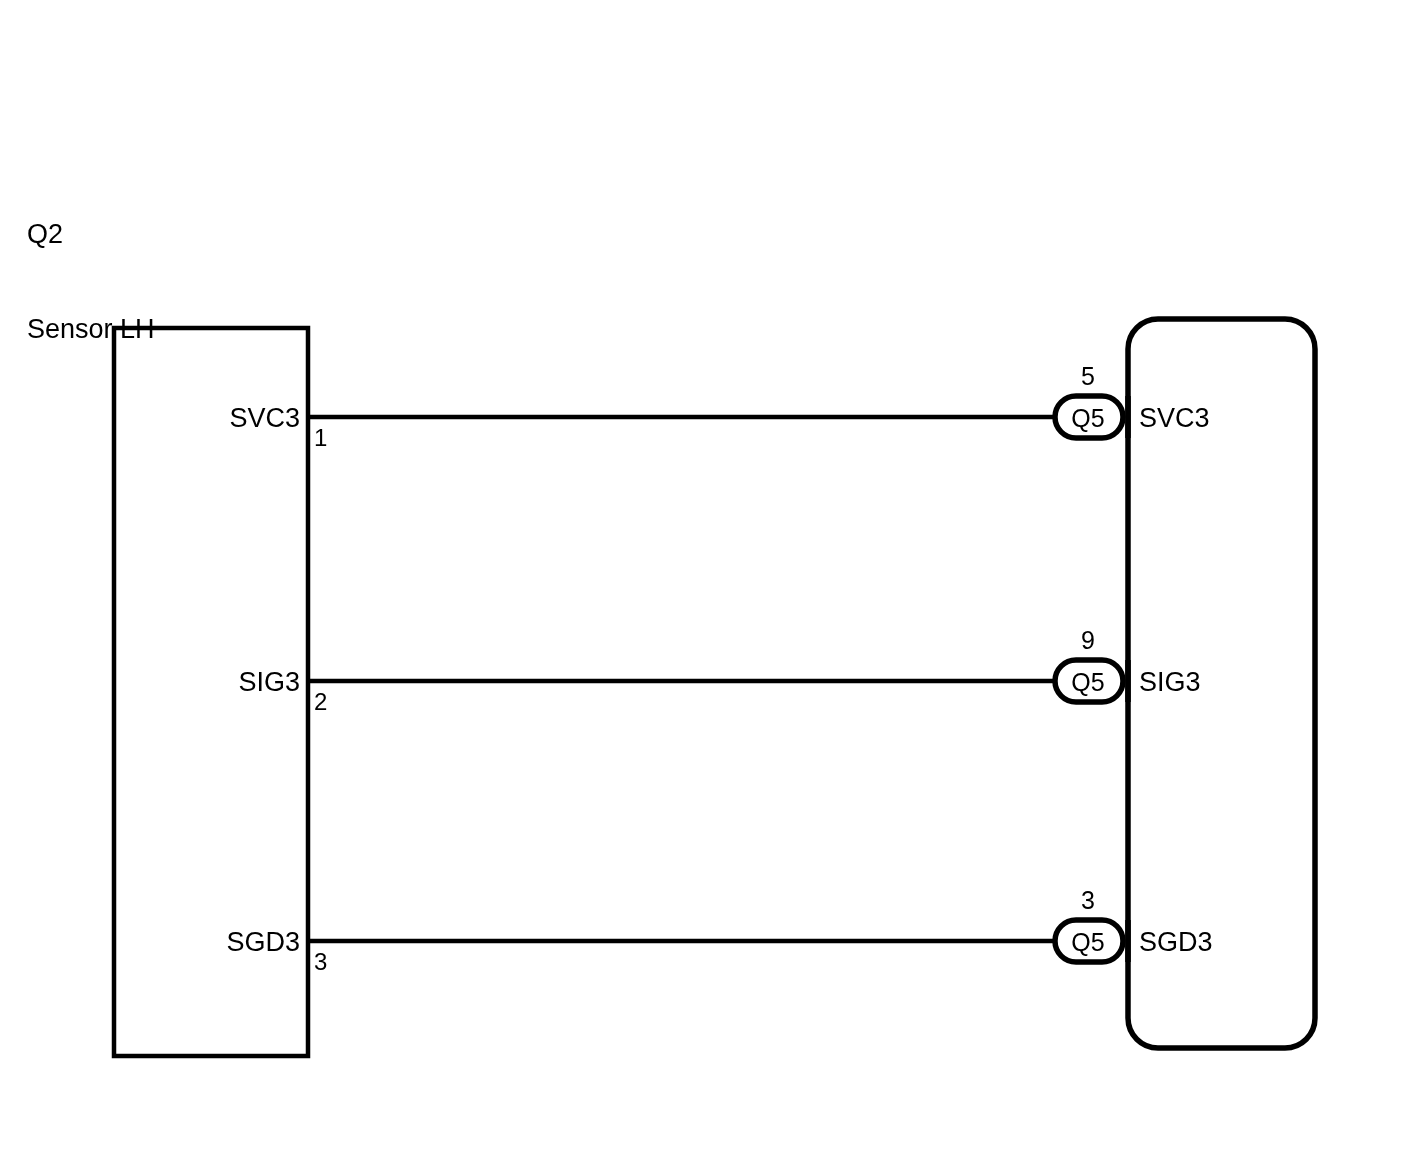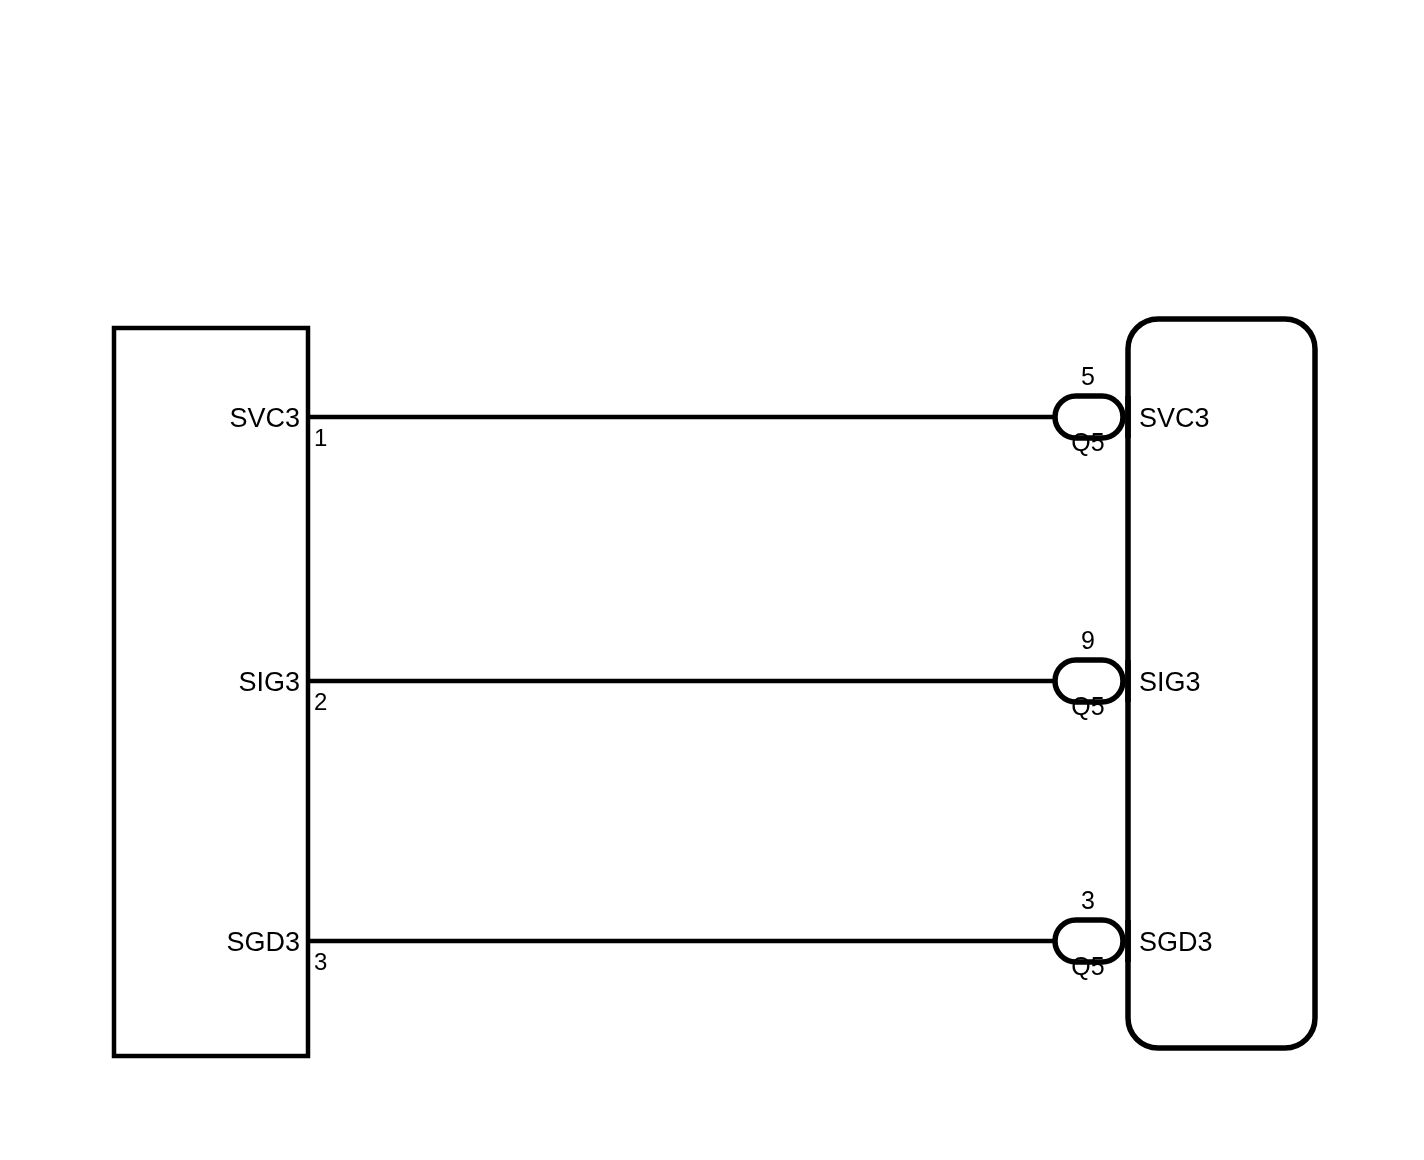--- a/index.html
+++ b/index.html
@@ -67,21 +67,20 @@
     width: 70px;
     text-align: center;
     left: 1053px;
   }
   
   .lbl-oval {
     font-size: 25px;
     width: 70px;
     text-align: center;
     left: 1053px;
-    margin-top: 24px;
   }
 </style>
 </head>
 <body>
 
 <div id="diagram-root">
 
   <svg class="svg-layer" viewBox="0 0 1424 1160" xmlns="http://www.w3.org/2000/svg">
 
     <rect x="114" y="328" width="194" height="728" fill="none" stroke="#000000" stroke-width="4.5"></rect>
@@ -97,20 +96,22 @@
     <rect x="1055" y="396" width="68" height="42" rx="21" ry="21" fill="#ffffff" stroke="#000000" stroke-width="5.5"></rect>
     <rect x="1055" y="660" width="68" height="42" rx="21" ry="21" fill="#ffffff" stroke="#000000" stroke-width="5.5"></rect>
     <rect x="1055" y="920" width="68" height="42" rx="21" ry="21" fill="#ffffff" stroke="#000000" stroke-width="5.5"></rect>
 
     <line x1="1128" y1="396" x2="1128" y2="438" stroke="#000000" stroke-width="5.5"></line>
     <line x1="1128" y1="660" x2="1128" y2="702" stroke="#000000" stroke-width="5.5"></line>
     <line x1="1128" y1="920" x2="1128" y2="962" stroke="#000000" stroke-width="5.5"></line>
   </svg>
 
   <div class="txt title-left">
+    <div>Q2</div>
+    <div>Sensor LH</div>
   </div>
 
 
   <div class="txt lbl-left-signal" style="top:403px;">SVC3</div>
   <div class="txt lbl-left-pin" style="top:424px;">1</div>
   <div class="txt lbl-ecu-pin" style="top:362px;">5</div>
   <div class="txt lbl-oval" style="top:404px;">Q5</div>
   <div class="txt lbl-ecu-signal" style="top:403px;">SVC3</div>
 
   <div class="txt lbl-left-signal" style="top:667px;">SIG3</div>

